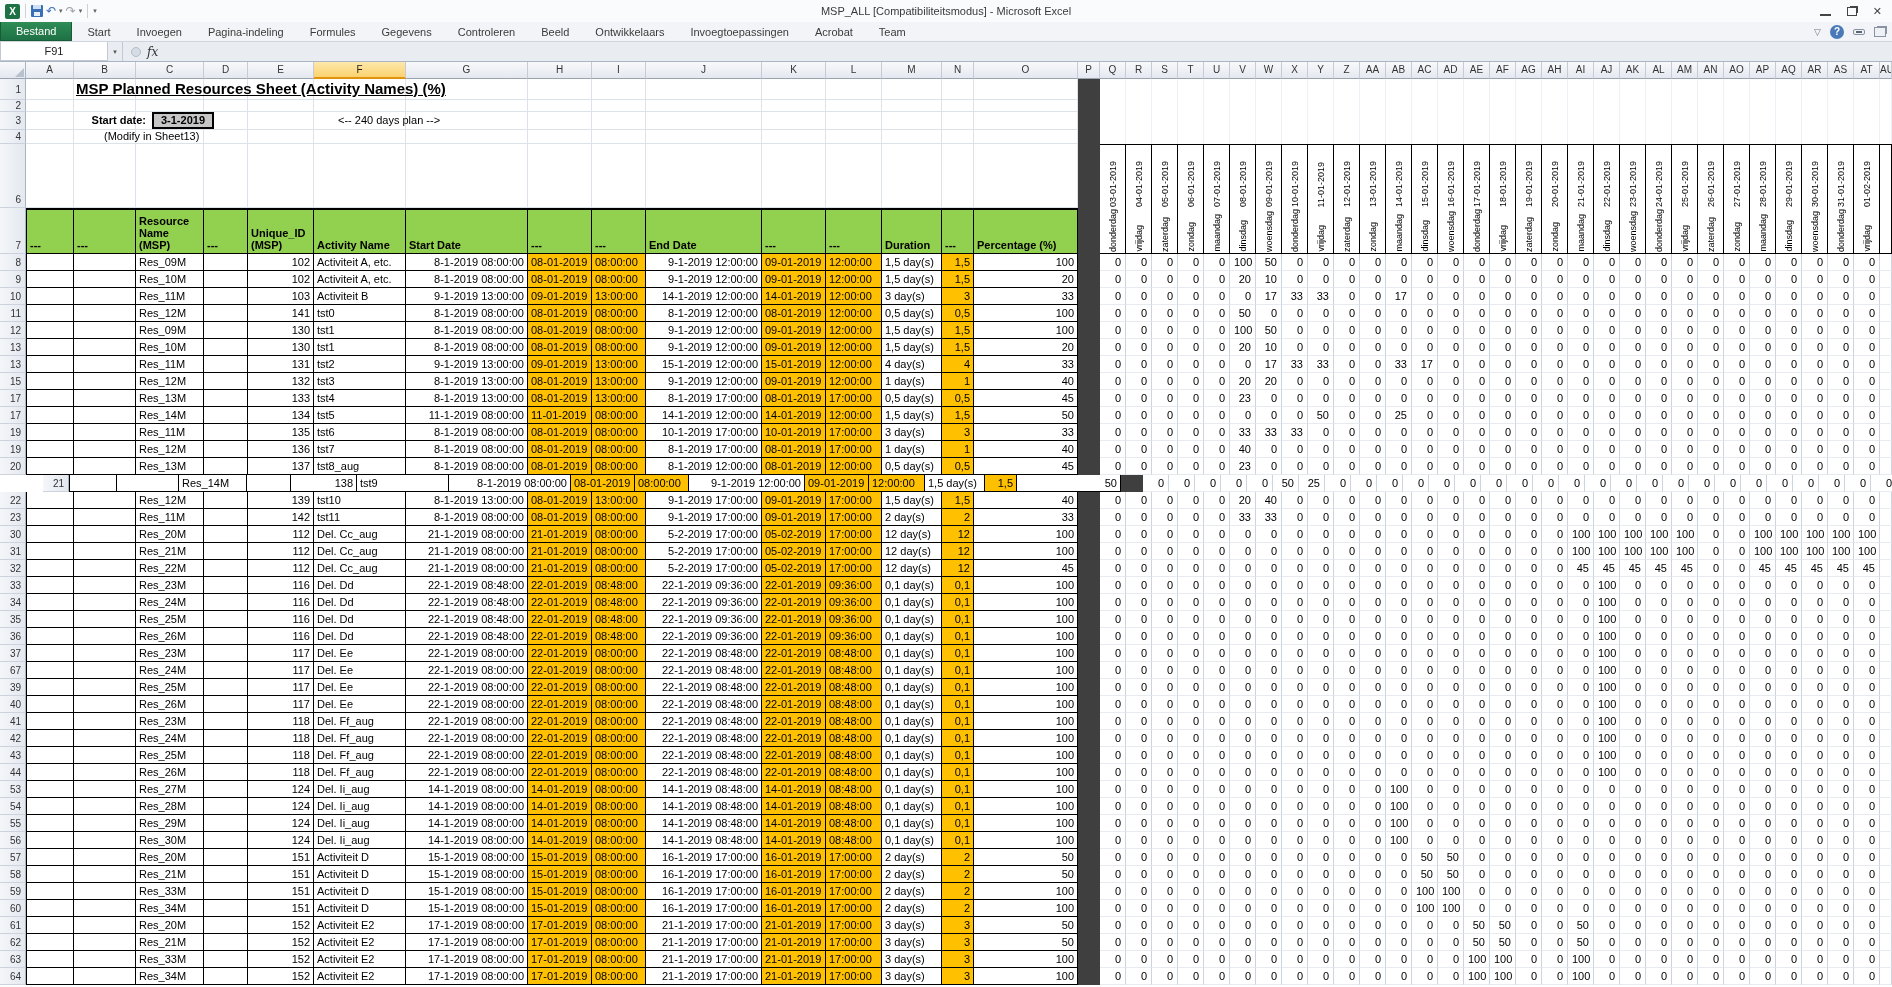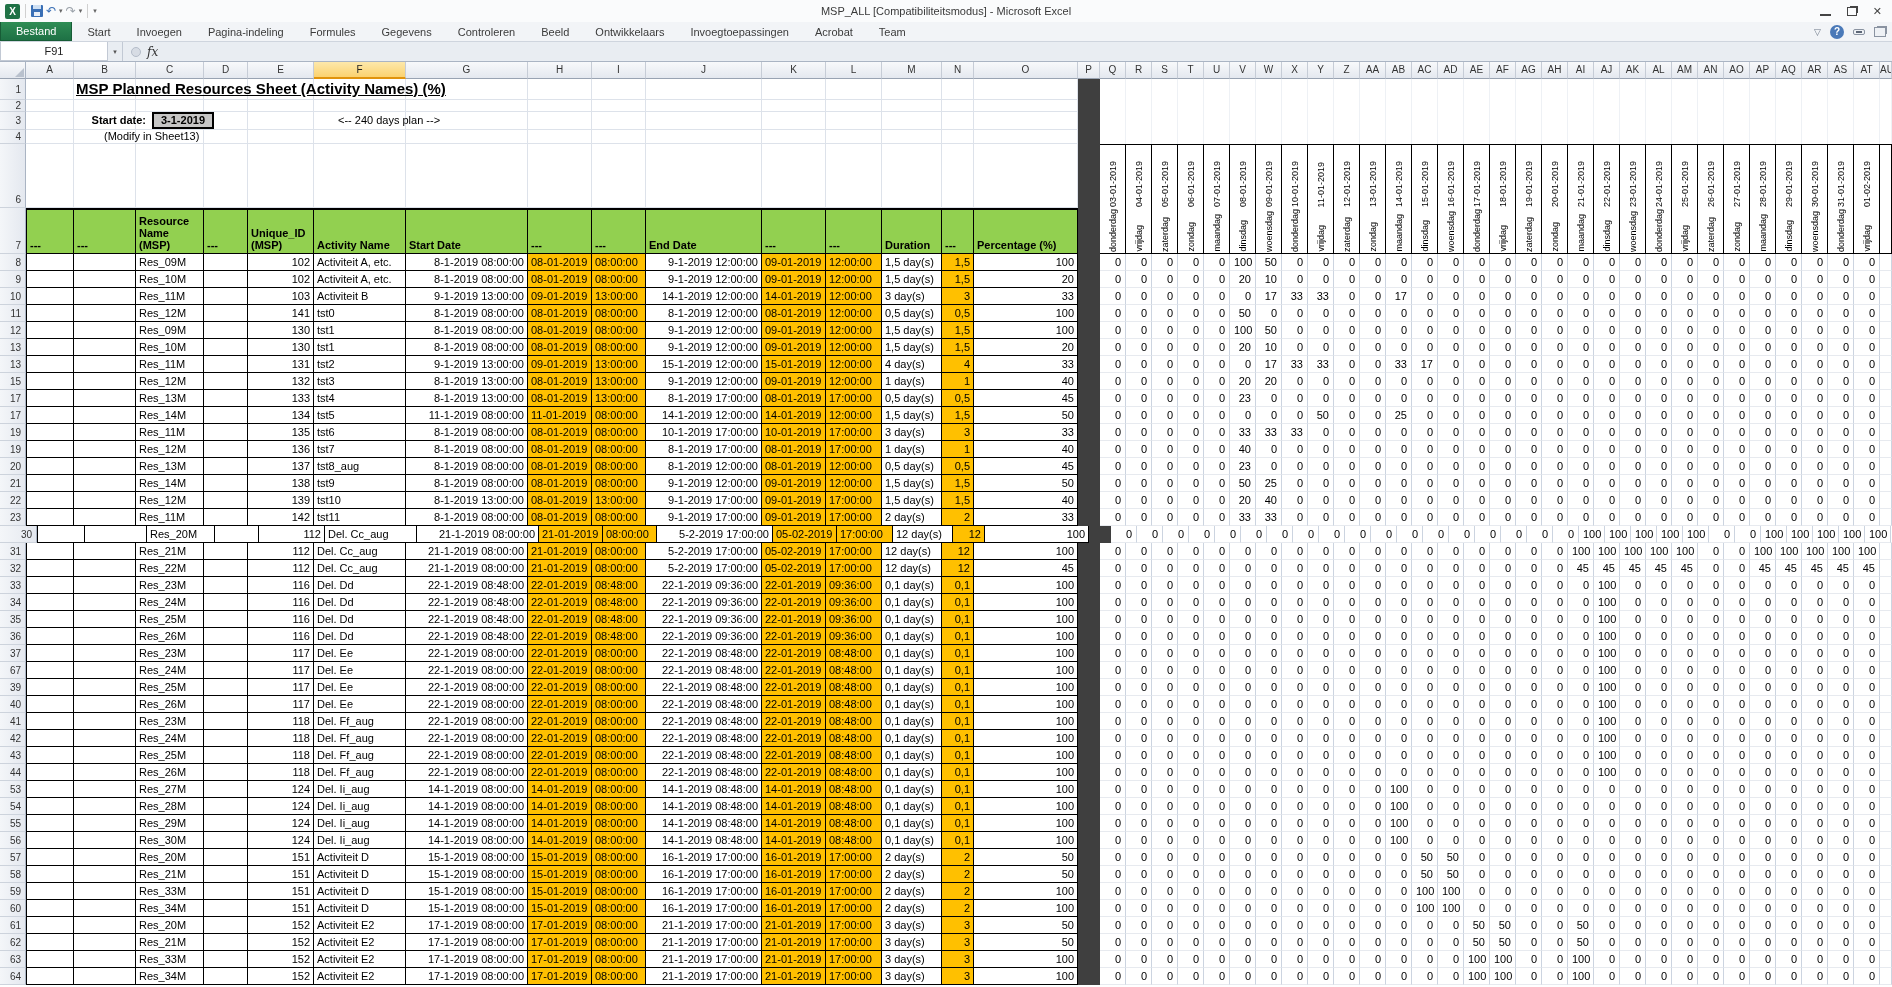--- a/index.html
+++ b/index.html
@@ -1277,21 +1277,21 @@
         <div class="cell gc" style="width: 26px; height: 17px;">0</div>
         <div class="cell gc" style="width: 26px; height: 17px;">0</div>
         <div class="cell gc" style="width: 26px; height: 17px;">0</div>
         <div class="cell gc" style="width: 26px; height: 17px;">0</div>
         <div class="cell gc" style="width: 26px; height: 17px;">0</div>
         <div class="cell gc" style="width: 26px; height: 17px;">0</div>
         <div class="cell gc" style="width: 26px; height: 17px;">0</div>
         <div class="cell gc" style="width: 26px; height: 17px;">0</div>
         <div class="cell gc" style="width: 12px; height: 17px;"></div>
       </div>
-      <div class="row" style="height: 17px;">
+      <div class="row" style="height: 17px; padding-left: 43px;">
         <div class="gut" style="width: 26px;">21</div>
         <div class="cell dc first" style="width: 48px; height: 17px;"></div>
         <div class="cell dc" style="width: 62px; height: 17px;"></div>
         <div class="cell dc la" style="width: 68px; height: 17px;">Res_14M</div>
         <div class="cell dc" style="width: 44px; height: 17px;"></div>
         <div class="cell dc ra" style="width: 66px; height: 17px;">138</div>
         <div class="cell dc la" style="width: 92px; height: 17px;">tst9</div>
         <div class="cell dc ra" style="width: 122px; height: 17px;">8-1-2019 08:00:00</div>
         <div class="cell dc or la" style="width: 64px; height: 17px;">08-01-2019</div>
         <div class="cell dc or la" style="width: 54px; height: 17px;">08:00:00</div>
@@ -1428,21 +1428,21 @@
         <div class="cell gc" style="width: 26px; height: 17px;">0</div>
         <div class="cell gc" style="width: 26px; height: 17px;">0</div>
         <div class="cell gc" style="width: 26px; height: 17px;">0</div>
         <div class="cell gc" style="width: 26px; height: 17px;">0</div>
         <div class="cell gc" style="width: 26px; height: 17px;">0</div>
         <div class="cell gc" style="width: 26px; height: 17px;">0</div>
         <div class="cell gc" style="width: 26px; height: 17px;">0</div>
         <div class="cell gc" style="width: 12px; height: 17px;"></div>
       </div>
       <div class="row" style="height: 17px;">
-        <div class="gut" style="width: 37px;">30</div>
+        <div class="gut" style="width: 26px;">30</div>
         <div class="cell dc first" style="width: 48px; height: 17px;"></div>
         <div class="cell dc" style="width: 62px; height: 17px;"></div>
         <div class="cell dc la" style="width: 68px; height: 17px;">Res_20M</div>
         <div class="cell dc" style="width: 44px; height: 17px;"></div>
         <div class="cell dc ra" style="width: 66px; height: 17px;">112</div>
         <div class="cell dc la" style="width: 92px; height: 17px;">Del. Cc_aug</div>
         <div class="cell dc ra" style="width: 122px; height: 17px;">21-1-2019 08:00:00</div>
         <div class="cell dc or la" style="width: 64px; height: 17px;">21-01-2019</div>
         <div class="cell dc or la" style="width: 54px; height: 17px;">08:00:00</div>
         <div class="cell dc ra" style="width: 116px; height: 17px;">5-2-2019 17:00:00</div>

